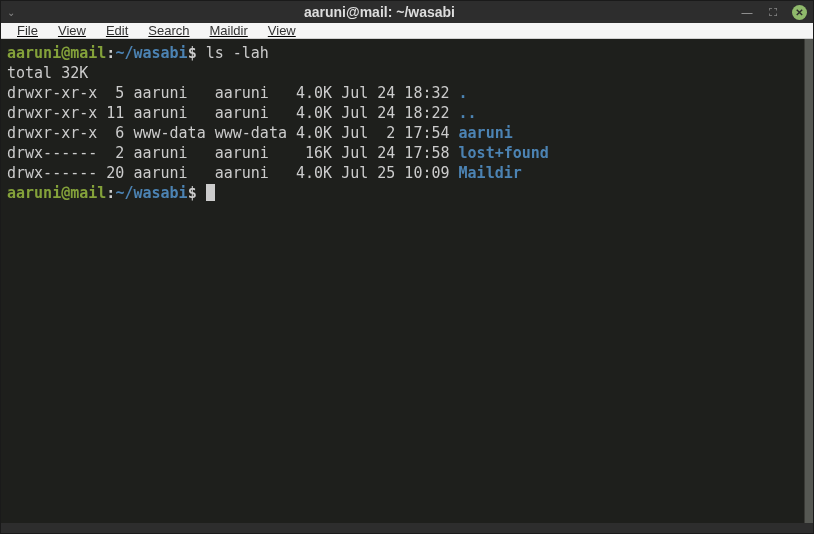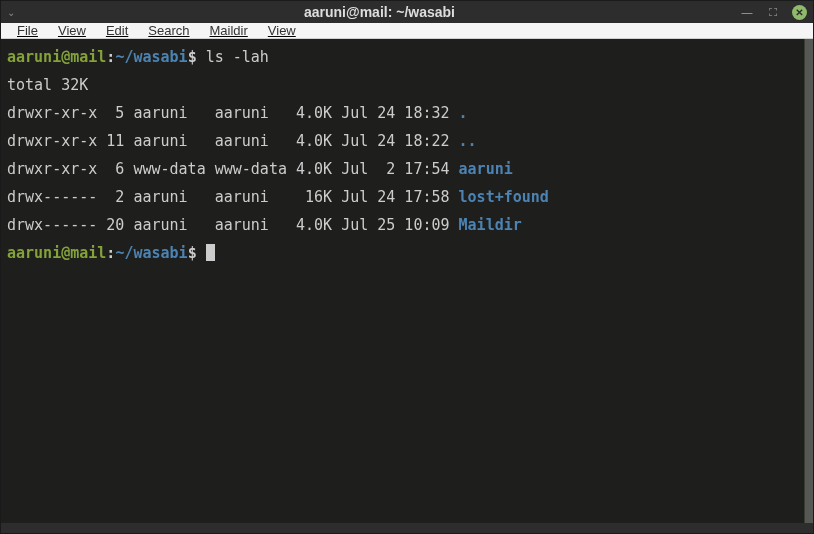--- a/index.html
+++ b/index.html
@@ -78,21 +78,21 @@
     position: relative;
     height: calc(100% - 48px);
     background: #1e1f1c;
     display: flex;
   }
   .terminal {
     flex: 1;
     padding: 4px 6px;
     font-family: "DejaVu Sans Mono", "Liberation Mono", monospace;
     font-size: 15px;
-    line-height: 28px;
+    line-height: 20px;
     color: #ccc;
     white-space: pre;
     overflow: hidden;
   }
   .scrollbar {
     width: 9px;
     background: #565853;
     border-left: 1px solid #3a3a36;
   }
   .prompt-user { color: #84a23a; font-weight: bold; }

